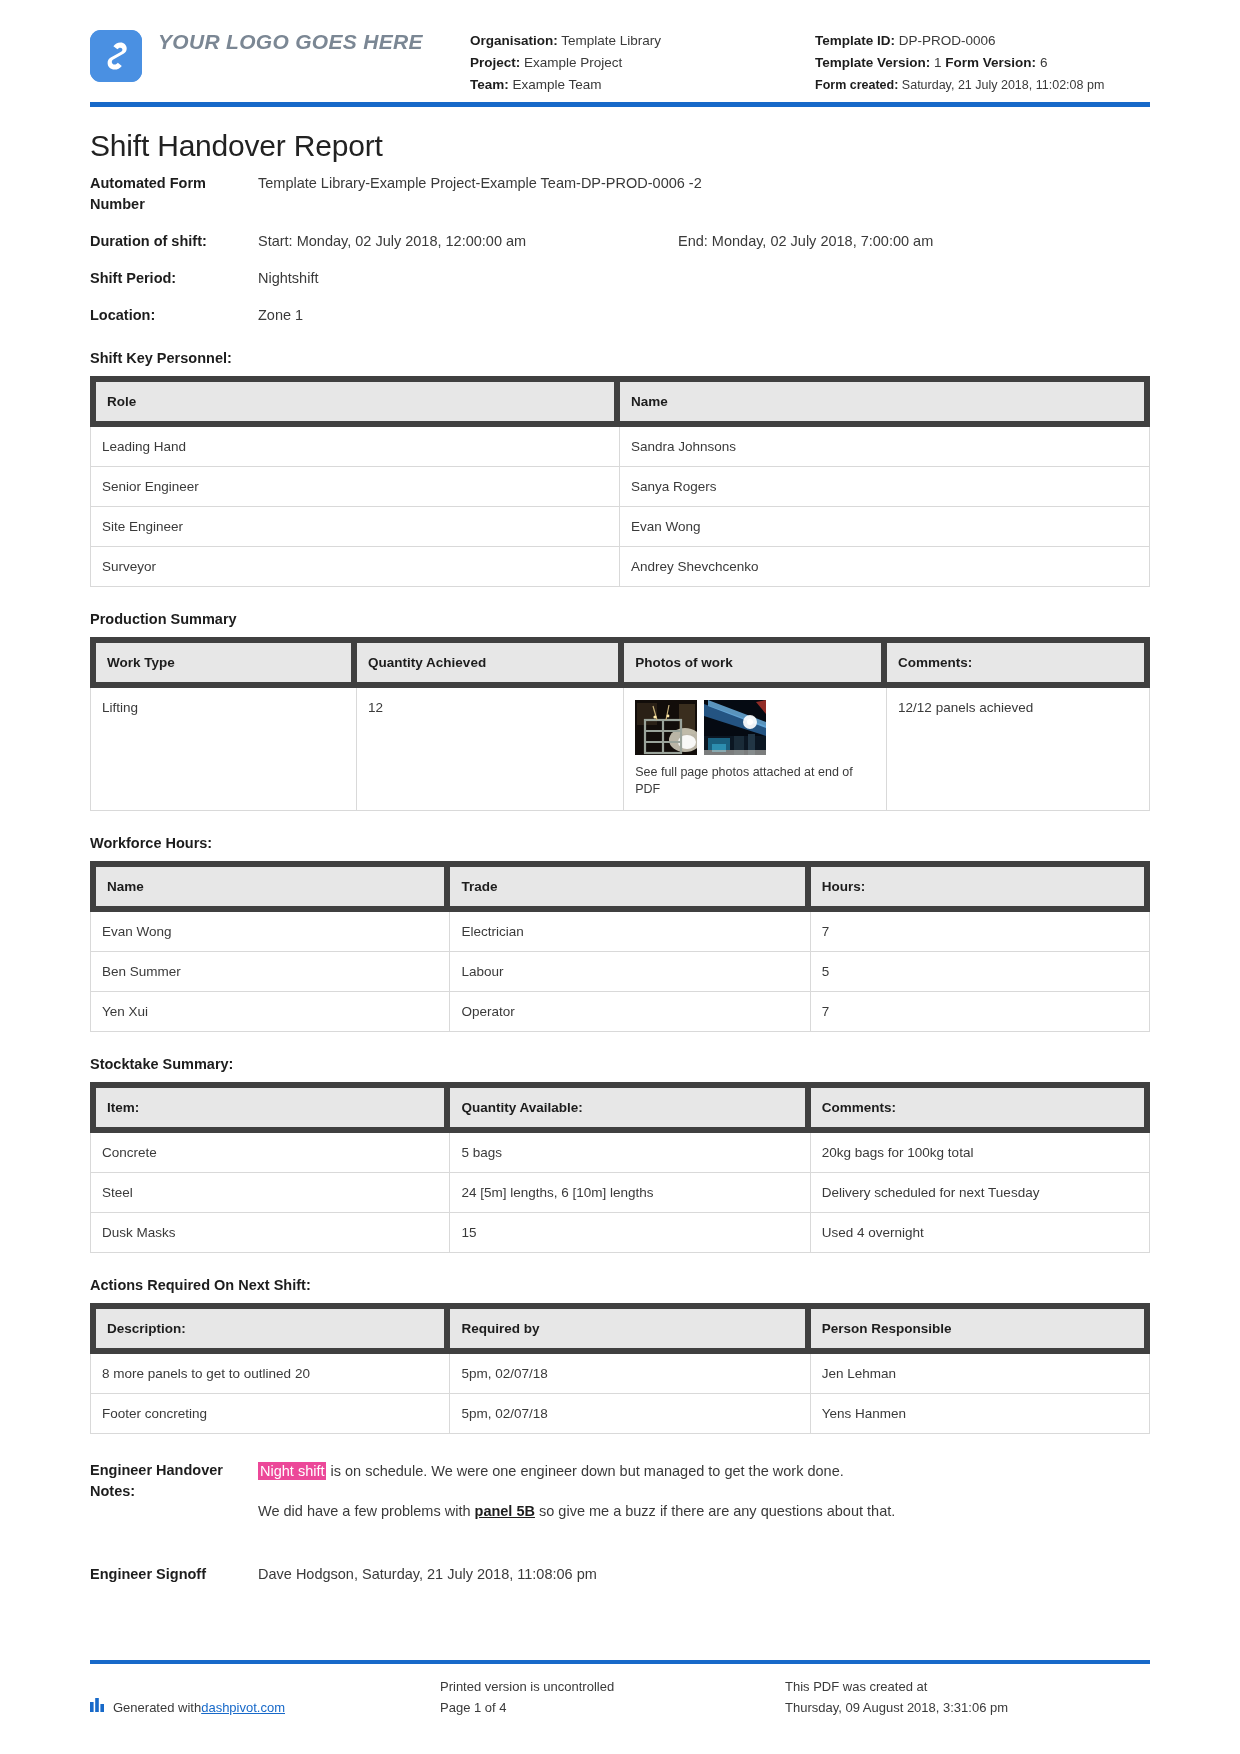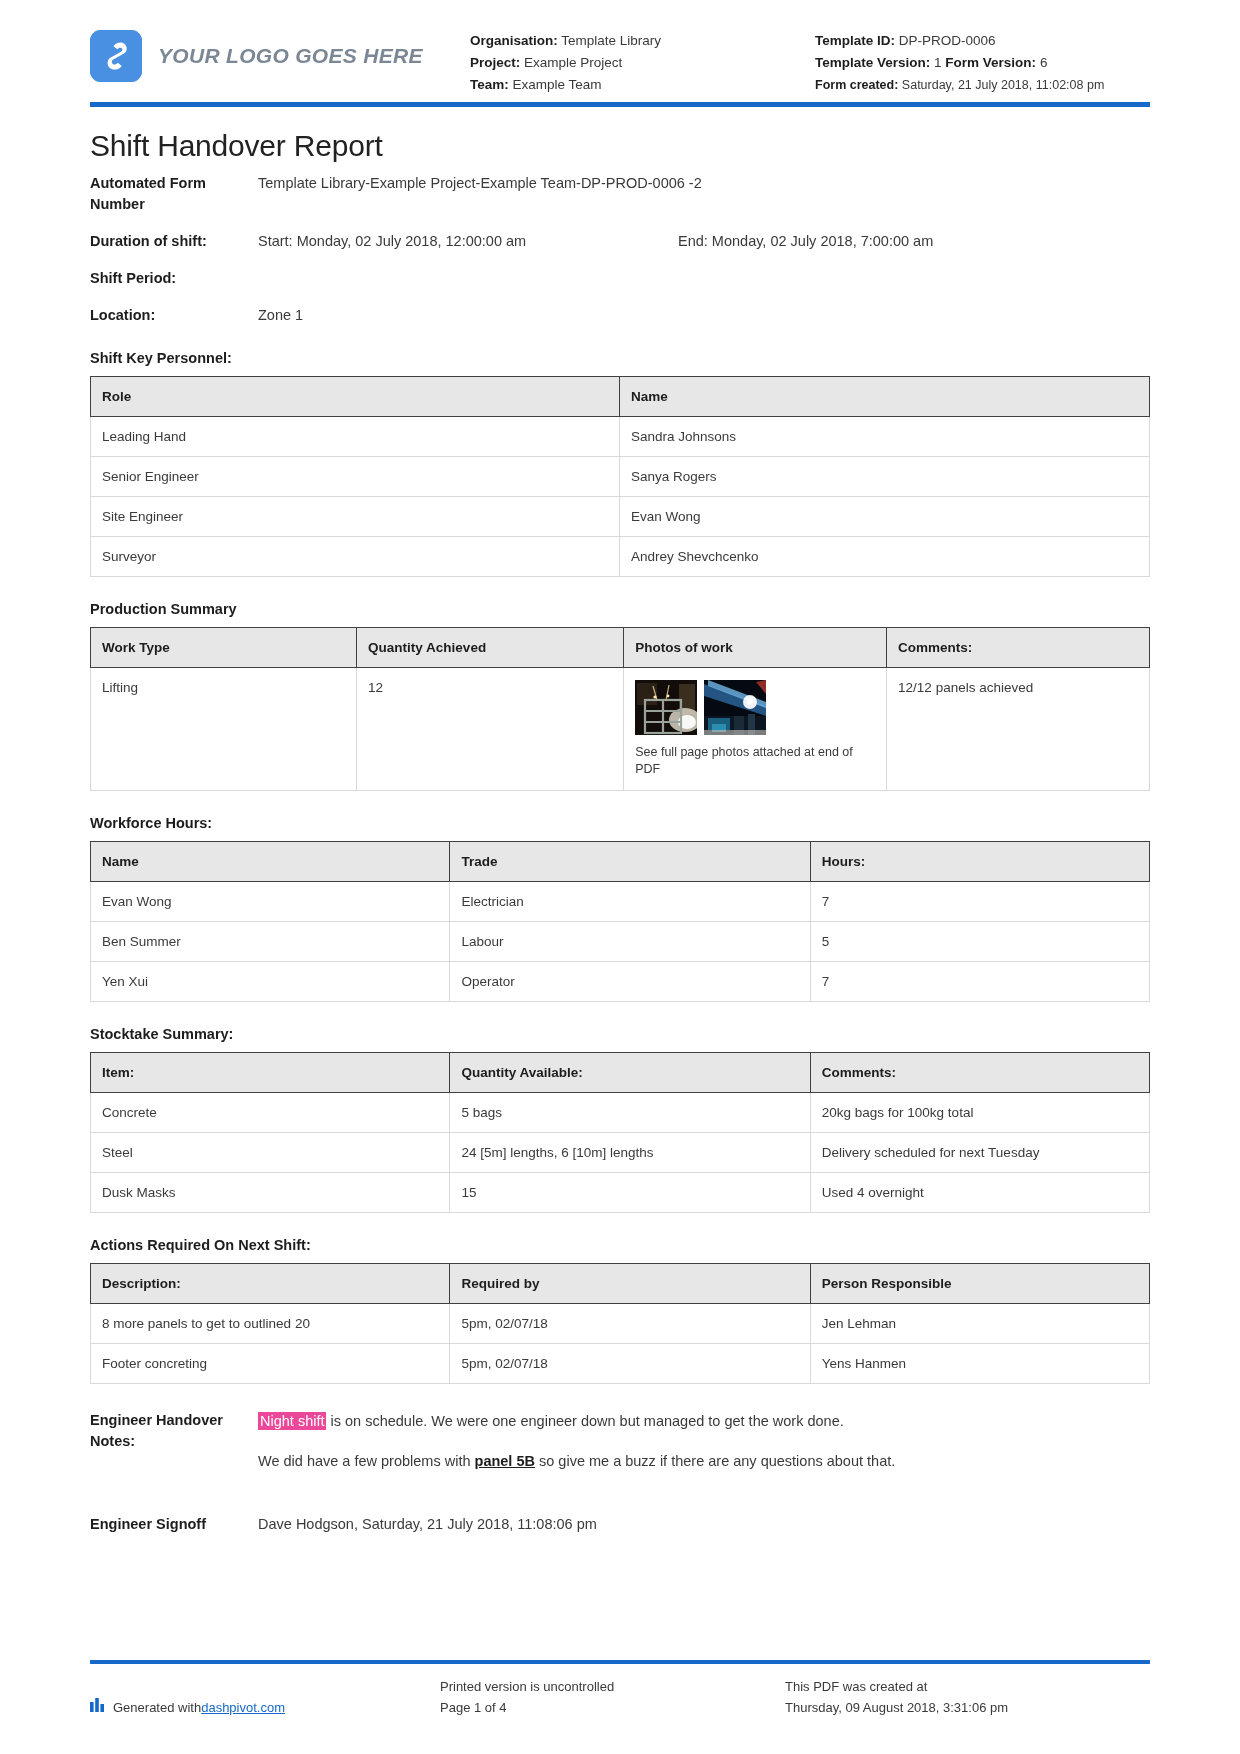--- a/index.html
+++ b/index.html
@@ -24,21 +24,21 @@
   
   .doc-header {
     display: flex;
     align-items: flex-start;
     padding: 22px 90px 0 90px;
     height: 96px;
   }
 
   .logo-block {
     display: flex;
-    align-items: center;
+    align-items: flex-start;
     width: 380px;
     flex: 0 0 380px;
     padding-top: 8px;
   }
 
   .logo-mark {
     width: 52px;
     height: 52px;
     border-radius: 11px;
     background: #4a90e2;
@@ -118,21 +118,21 @@
 
   
   table.grid {
     width: 100%;
     border-collapse: separate;
     border-spacing: 0;
     table-layout: fixed;
   }
   table.grid th {
     background: #e7e7e7;
-    border: 1px solid #404040;
+    border: 6px solid #404040;
     text-align: left;
     font-size: 13.5px;
     font-weight: bold;
     color: #1d1d1d;
     padding: 12px 11px;
     vertical-align: middle;
   }
   table.grid td {
     border: 1px solid #d9d9d9;
     border-top: none;
@@ -291,20 +291,21 @@
     <div class="field-row">
       <div class="field-label">Duration of shift:</div>
       <div class="field-value two-col">
         <span class="start-part">Start: Monday, 02 July 2018, 12:00:00 am</span>
         <span>End: Monday, 02 July 2018, 7:00:00 am</span>
       </div>
     </div>
 
     <div class="field-row">
       <div class="field-label">Shift Period:</div>
+      <div class="field-value">Nightshift</div>
     </div>
 
     <div class="field-row">
       <div class="field-label">Location:</div>
       <div class="field-value">Zone 1</div>
     </div>
 
     <h2 class="section-title">Shift Key Personnel:</h2>
     <table class="grid">
       <thead>

